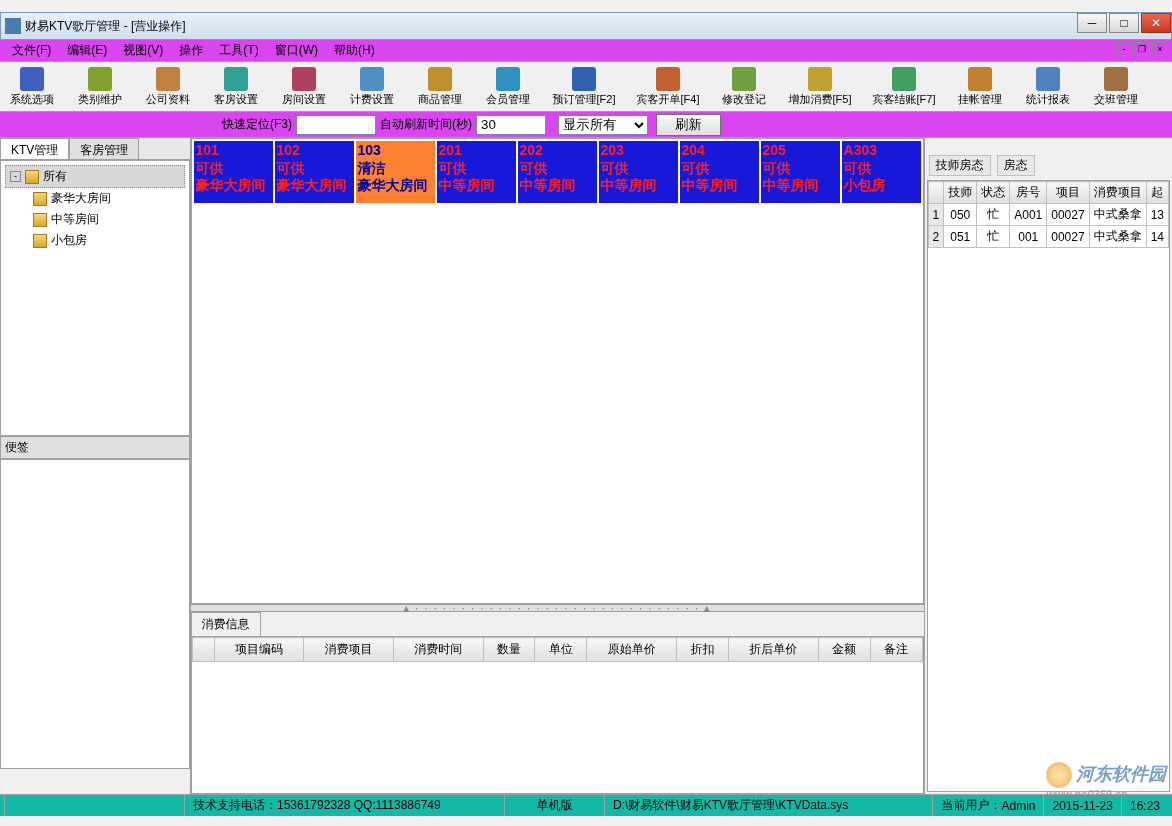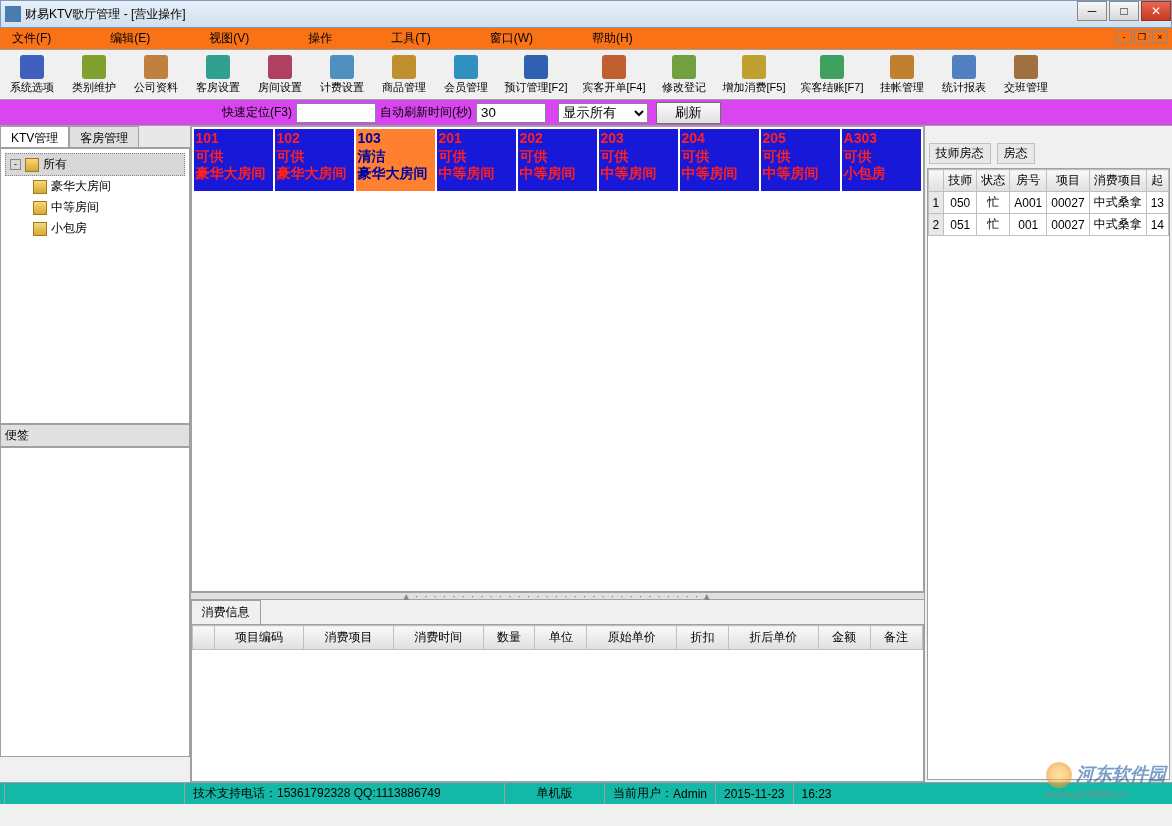--- a/index.html
+++ b/index.html
@@ -1,33 +1,33 @@
 <!DOCTYPE html>
 <html><head>
 <meta charset="utf-8">
 <style>
 * { box-sizing: border-box; margin: 0; padding: 0; }
 body { font-family: "SimSun", "宋体", sans-serif; font-size: 12px; background: #f0f0f0; width: 1172px; height: 826px; overflow: hidden; position: relative; }
 
 
-.titlebar { height: 28px; background: linear-gradient(#e8f0f8, #d0e0f0); border: 1px solid #7a9ab8; display: flex; align-items: center; padding-left: 4px; position: relative; }
+.titlebar { height: 28px; background: linear-gradient(#e8f0f8, #d0e0f0); border: 1px solid #7a9ab8; display: flex; align-items: center; padding-left: 4px; position: relative; margin-top: 12px; }
 .titlebar-icon { width: 16px; height: 16px; background: #4a7cb0; margin-right: 4px; }
 .titlebar-text { color: #000; font-size: 12px; }
 .win-controls { position: absolute; right: 0; top: 0; display: flex; }
 .win-btn { width: 30px; height: 20px; border: 1px solid #888; margin-left: 2px; display: flex; align-items: center; justify-content: center; cursor: pointer; background: linear-gradient(#f8f8f8,#d8d8d8); }
 .win-btn.close { background: linear-gradient(#e86850,#c83820); color:#fff; border-color:#a03020; }
 
 
-.menubar { height: 22px; background: #f97316; border-bottom: 1px solid #a0a0a0; display: flex; align-items: center; padding-left: 4px; position: relative; gap: 43px; }
+.menubar { height: 22px; background: #d946ef; border-bottom: 1px solid #a0a0a0; display: flex; align-items: center; padding-left: 4px; position: relative; }
 .menu-item { padding: 2px 8px; cursor: pointer; }
 .mdi-controls { position: absolute; right: 4px; top: 2px; display: flex; gap: 2px;}
 .mdi-btn { width: 16px; height: 14px; border: 1px solid #888; font-size: 9px; display:flex; align-items:center; justify-content:center;}
 
 
-.toolbar { height: 50px; background: #f0f0f0; border-bottom: 1px solid #a0a0a0; display: flex; align-items: center; padding: 2px 4px; gap: 6px; }
+.toolbar { height: 50px; background: #f0f0f0; border-bottom: 1px solid #a0a0a0; display: flex; align-items: center; padding: 2px 4px; gap: 12px; }
 .tool-btn { width: 56px; height: 46px; display: flex; flex-direction: column; align-items: center; justify-content: center; cursor: pointer; font-size: 11px; text-align: center; line-height: 1.1;}
 .tool-btn.wide { width: 72px; }
 .tool-icon { width: 24px; height: 24px; margin-bottom: 2px; border-radius: 3px; }
 
 
 .filterbar { height: 26px; background: #d946ef; border-bottom: 1px solid #a0a0a0; display: flex; align-items: center; padding: 2px 4px; }
 .filter-label { margin: 0 4px; }
 .filter-input { border: 1px solid #7a8a9a; height: 20px; padding: 0 4px; background: #fff; }
 .filter-btn { height: 22px; padding: 0 18px; margin-left: 8px; background: linear-gradient(#fafafa,#e0e0e0); border: 1px solid #707070; cursor:pointer; }
 
@@ -332,20 +332,21 @@
           </tbody>
         </table>
     </div>
   </div>
 </div>
 
 <div class="statusbar">
   <div class="status-seg" style="width:180px"></div>
   <div class="status-seg" style="flex:0 0 320px">技术支持电话：15361792328 QQ:1113886749</div>
   <div class="status-seg" style="width:100px;justify-content:center">单机版</div>
+  <div class="status-seg" style="flex:1">D:\财易软件\财易KTV歌厅管理\KTVData.sys</div>
   <div class="status-seg">
       <span>当前用户：</span>
       <span>Admin</span>
     </div>
   <div class="status-seg">2015-11-23</div>
   <div class="status-seg">16:23</div>
 </div>
 
 <div class="watermark">
   <span class="wm-icon"></span><span>河东软件园</span>

